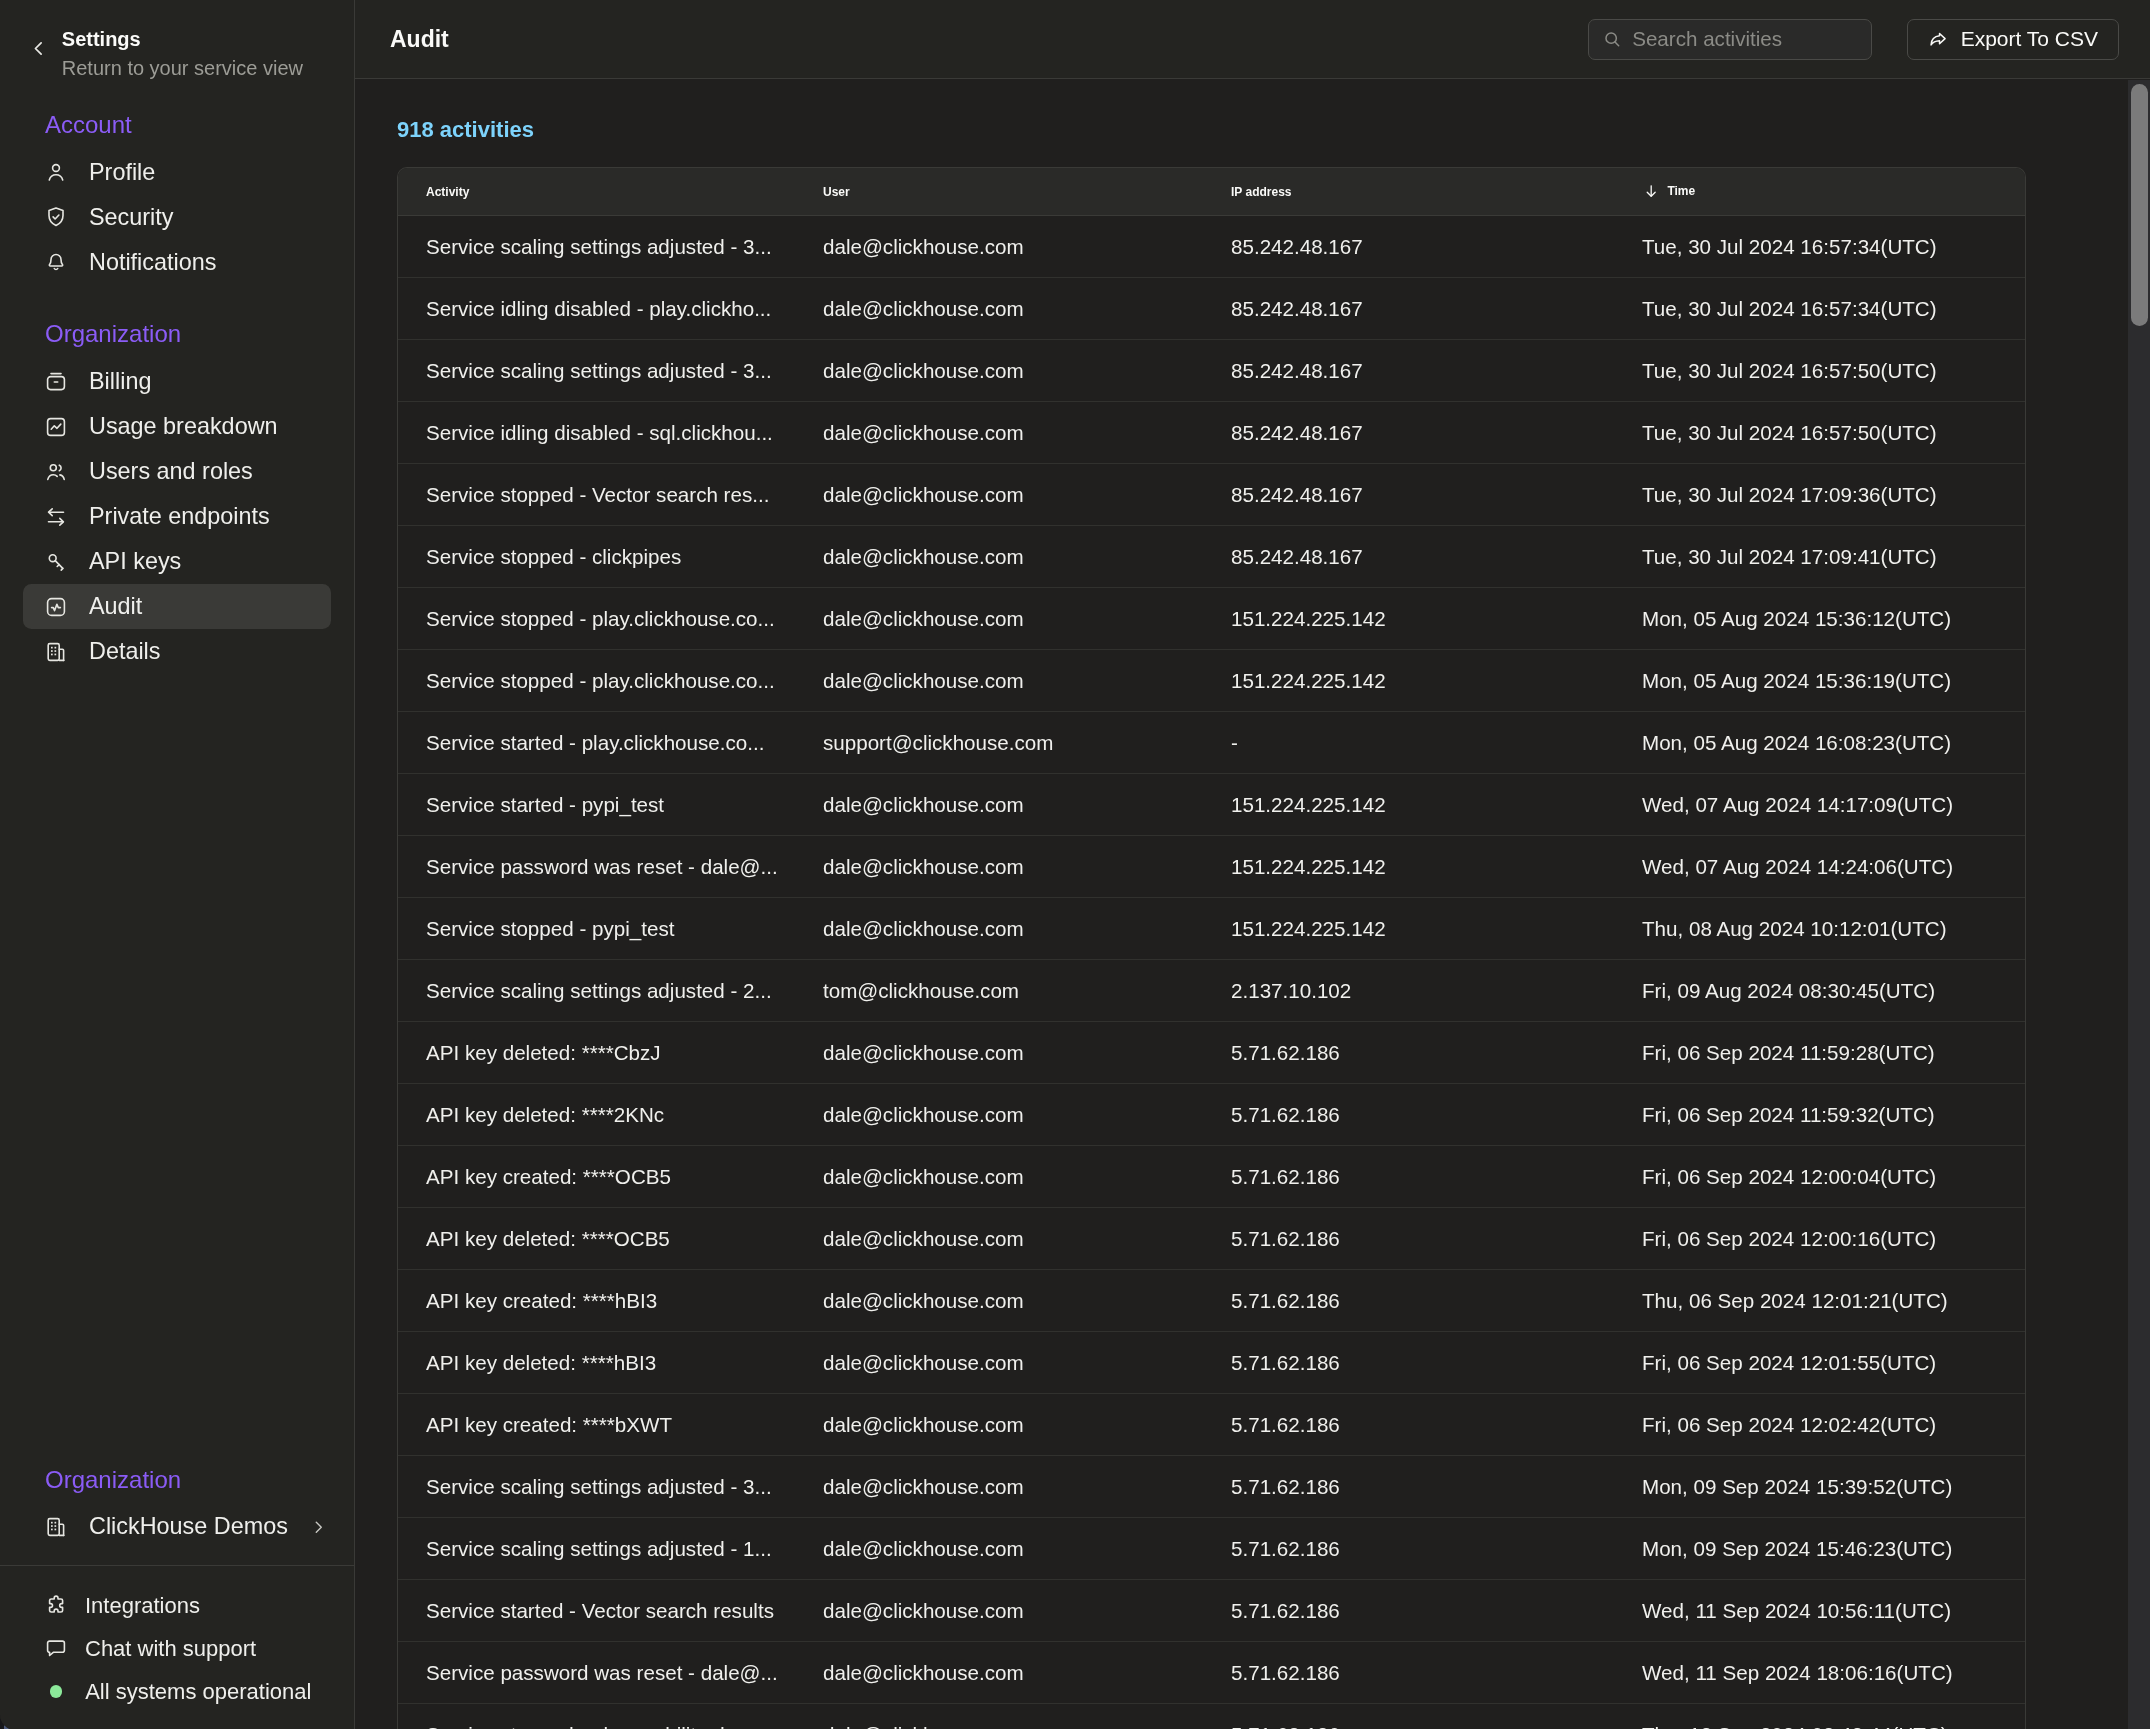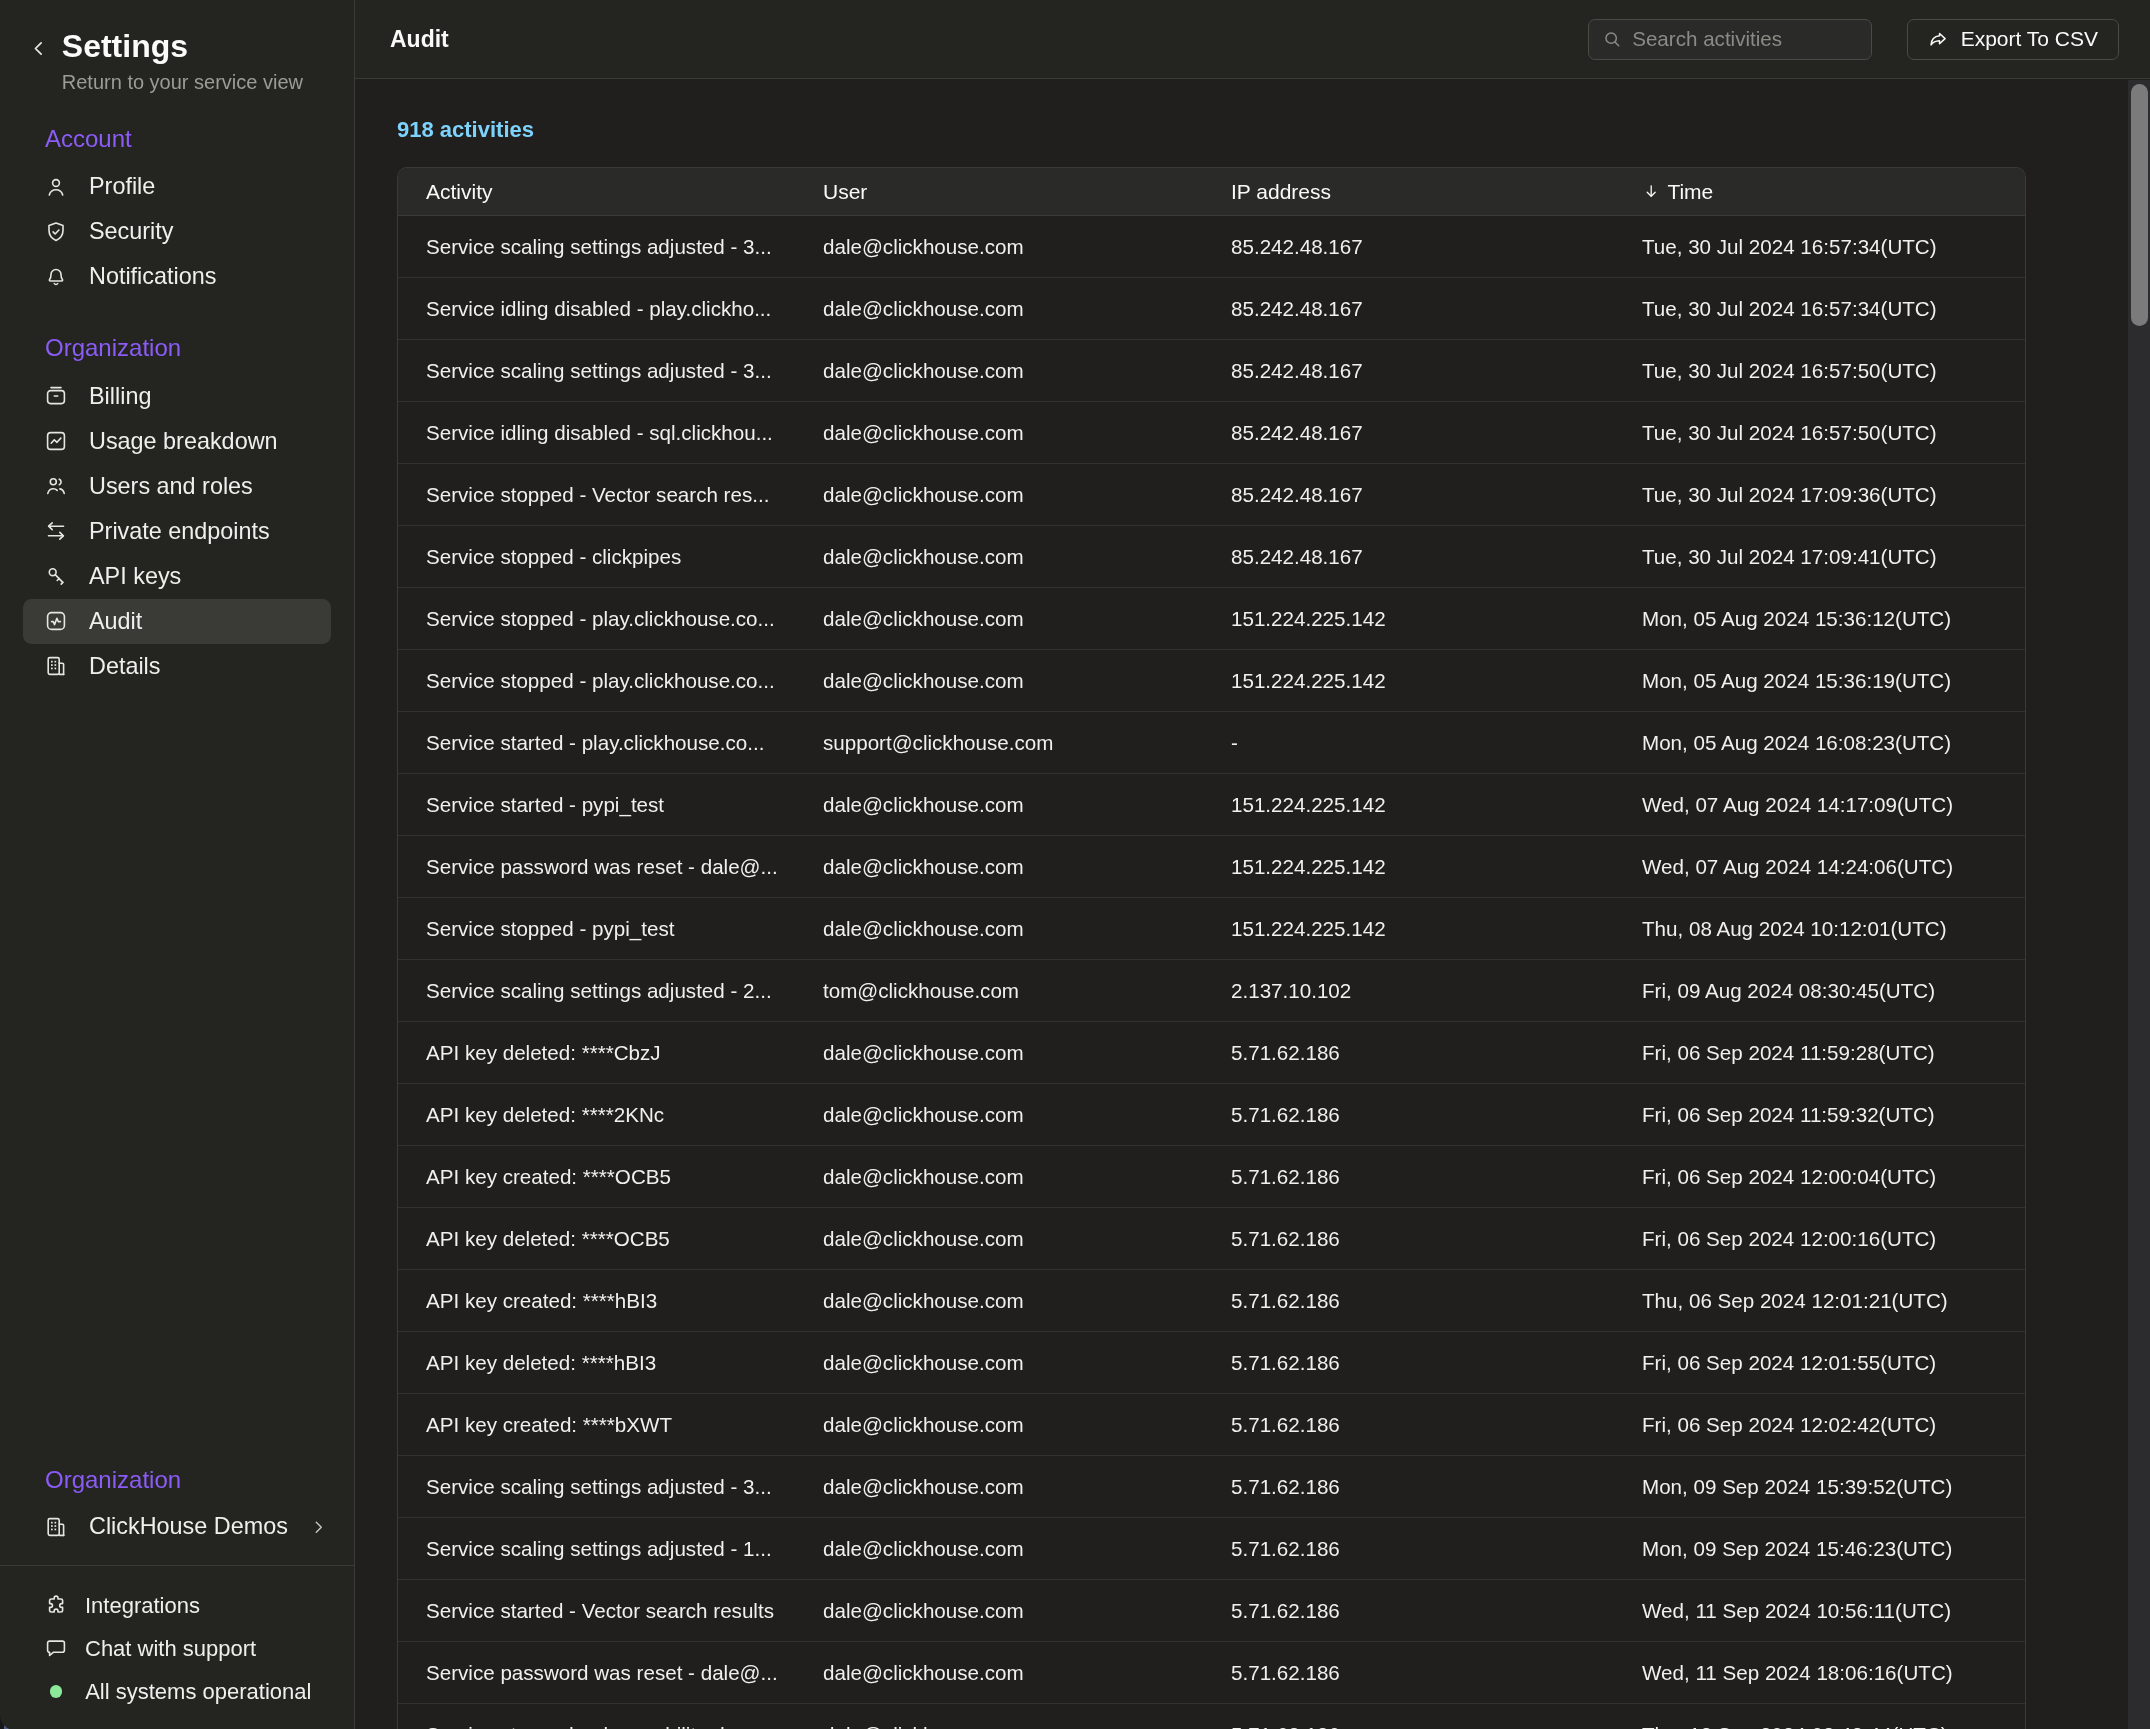--- a/index.html
+++ b/index.html
@@ -9,21 +9,21 @@
     font-family:"Liberation Sans","DejaVu Sans",sans-serif;
     -webkit-font-smoothing:antialiased;
   }
   .blue-sliver{position:absolute;left:4.3px;bottom:0;width:24px;height:10px;background:#4d5a7c;border-radius:5px 5px 0 0;z-index:0;}
   .app{position:absolute;inset:0;display:flex;background:#201f1e;border-radius:0 0 0 15.6px;overflow:hidden;z-index:1;}
 
   
   .sidebar{width:354px;min-width:354px;background:#242421;border-right:0.7px solid #3a3a37;position:relative;}
   .sb-header{padding:27px 0 0 28px;display:flex;gap:12.8px;}
   .back-btn{background:none;border:none;padding:0;margin-top:11.3px;color:#e8e8e4;width:21px;height:21px;cursor:pointer;}
-  .sb-titles h1{font-size:32px;font-weight:700;color:#fbfbf9;margin:0;line-height:1.2;}
+  .sb-titles h1{font-size:20px;font-weight:700;color:#fbfbf9;margin:0;line-height:1.2;}
   .sb-sub{font-size:20px;color:#9c9c96;margin-top:5.7px;}
   .sb-section-label{font-size:24px;font-weight:400;color:#8b5cf6;margin:31px 0 11.3px 45px;}
   .sb-section-label.second{margin-top:35px;}
   .nav-item{height:45px;display:flex;align-items:center;gap:21px;padding-left:44px;color:#efefec;font-size:23.4px;cursor:pointer;white-space:nowrap;}
   .nav-item .ni-icon{width:24px;height:24px;display:flex;flex:none;color:#e6e6e1;}
   .nav-item.selected{background:#3a3a37;border-radius:8.5px;margin:0 23px;padding-left:21px;}
   .sb-bottom{position:absolute;left:0;right:0;bottom:17px;}
   .sb-bottom .sb-section-label{margin:0 0 10px 45px;}
   .org-switcher{padding-right:37px;}
   .org-switcher .chev{margin-left:auto;width:18.4px;height:18.4px;color:#c9c9c4;flex:none;}
@@ -42,21 +42,21 @@
   .search-box .s-icon{width:20px;height:20px;color:#8b8b86;flex:none;}
   .search-box input{background:transparent;border:none;outline:none;color:#e8e8e4;font-size:20.6px;width:100%;font-family:inherit;padding:0;}
   .search-box input::placeholder{color:#8b8b86;}
   .export-btn{height:41px;box-sizing:border-box;border:1.4px solid #4a4a47;border-radius:7px;background:transparent;color:#fafaf8;display:flex;align-items:center;gap:11.3px;padding:0 20px;font-size:21px;font-weight:500;font-family:inherit;cursor:pointer;}
   .export-btn .e-icon{width:21px;height:21px;flex:none;color:#fafaf8;}
 
   .content{padding:38px 0 0 42px;}
   .count{font-size:22px;font-weight:600;color:#7dd3fc;margin-bottom:24px;}
   .table-wrap{width:1627px;border:0.7px solid #3a3a37;border-bottom:none;border-radius:10px 10px 0 0;overflow:hidden;}
   table{width:100%;border-collapse:collapse;table-layout:fixed;}
-  thead th{height:47px;background:#2a2a28;font-size:21px;font-weight:400;color:#fafaf8;text-align:left;padding:0 0 0 28px;border-bottom:0.7px solid #3a3a37;white-space:nowrap;}
+  thead th{height:47px;background:#2a2a28;font-size:12px;font-weight:700;color:#fafaf8;text-align:left;padding:0 0 0 28px;border-bottom:0.7px solid #3a3a37;white-space:nowrap;}
   thead th .th-flex{display:flex;align-items:center;gap:7px;}
   thead th .sort-icon{width:18.4px;height:18.4px;color:#fafaf8;flex:none;}
   tbody td{height:61px;font-size:20.6px;color:#f0f0ed;padding:0 21px 0 28px;white-space:nowrap;overflow:hidden;}
   tbody tr + tr td{border-top:0.7px solid #31312e;}
 
   .scroll-track{position:absolute;top:80px;right:0;width:23px;bottom:0;background:#2c2c2e;}
   .scroll-thumb{position:absolute;top:4.3px;left:2.8px;width:17px;height:242px;background:#7b7b7b;border-radius:8.5px;cursor:pointer;}
 
   svg{display:block;width:100%;height:100%;}
 </style>

